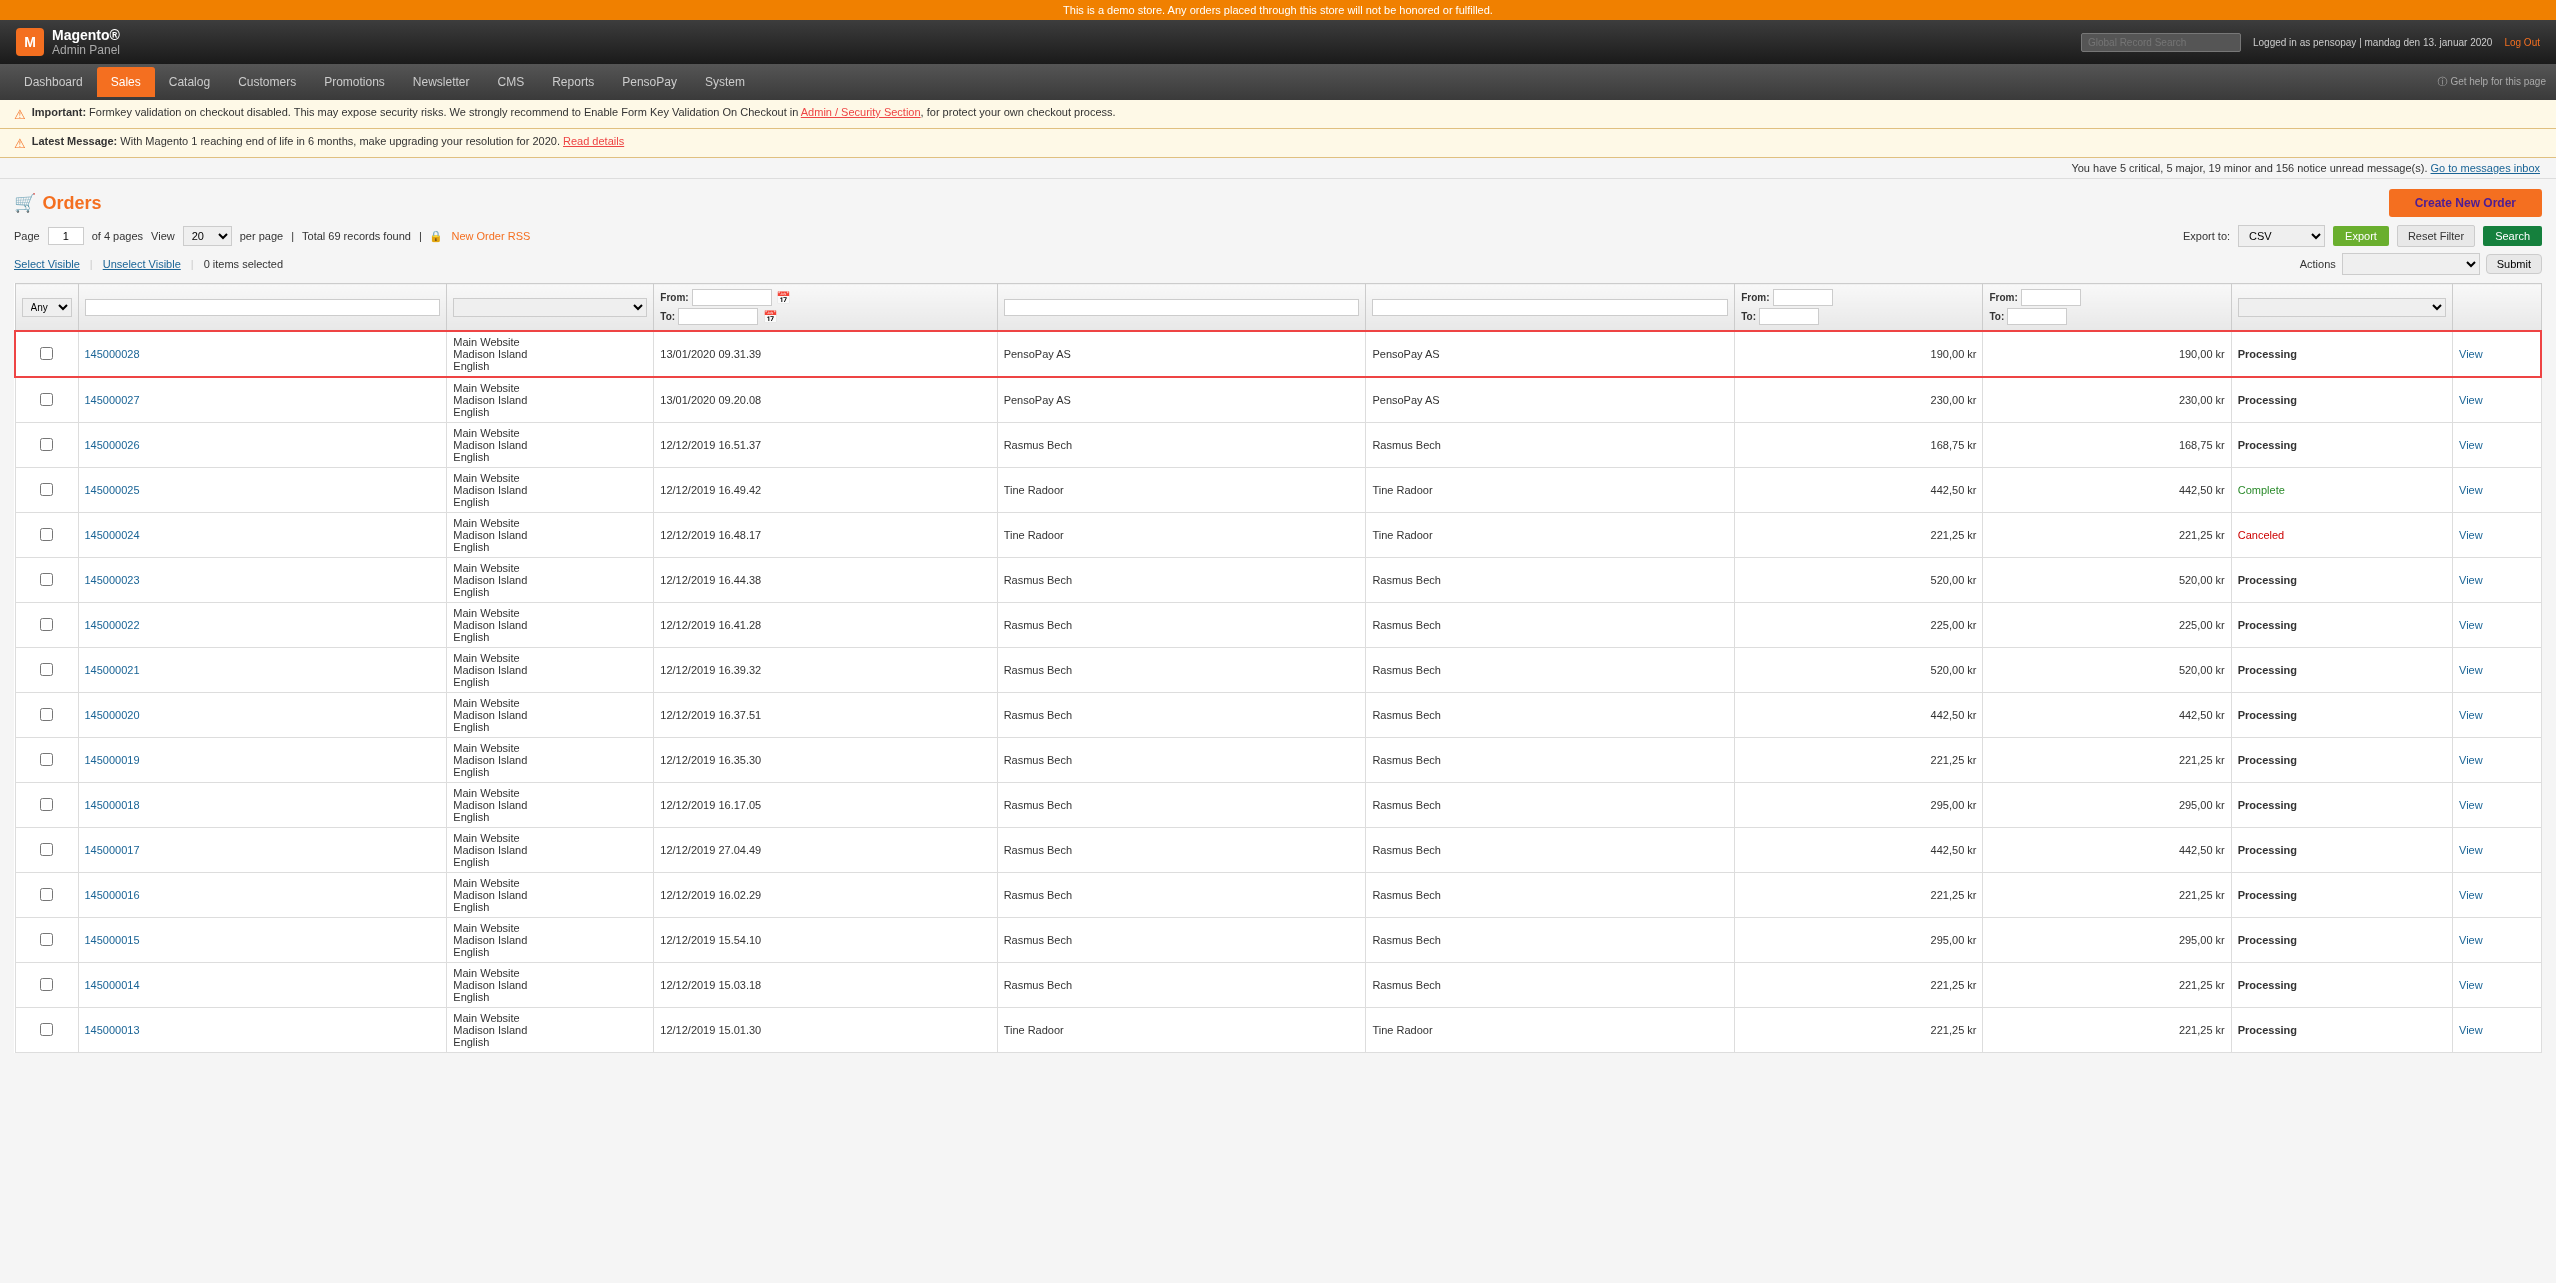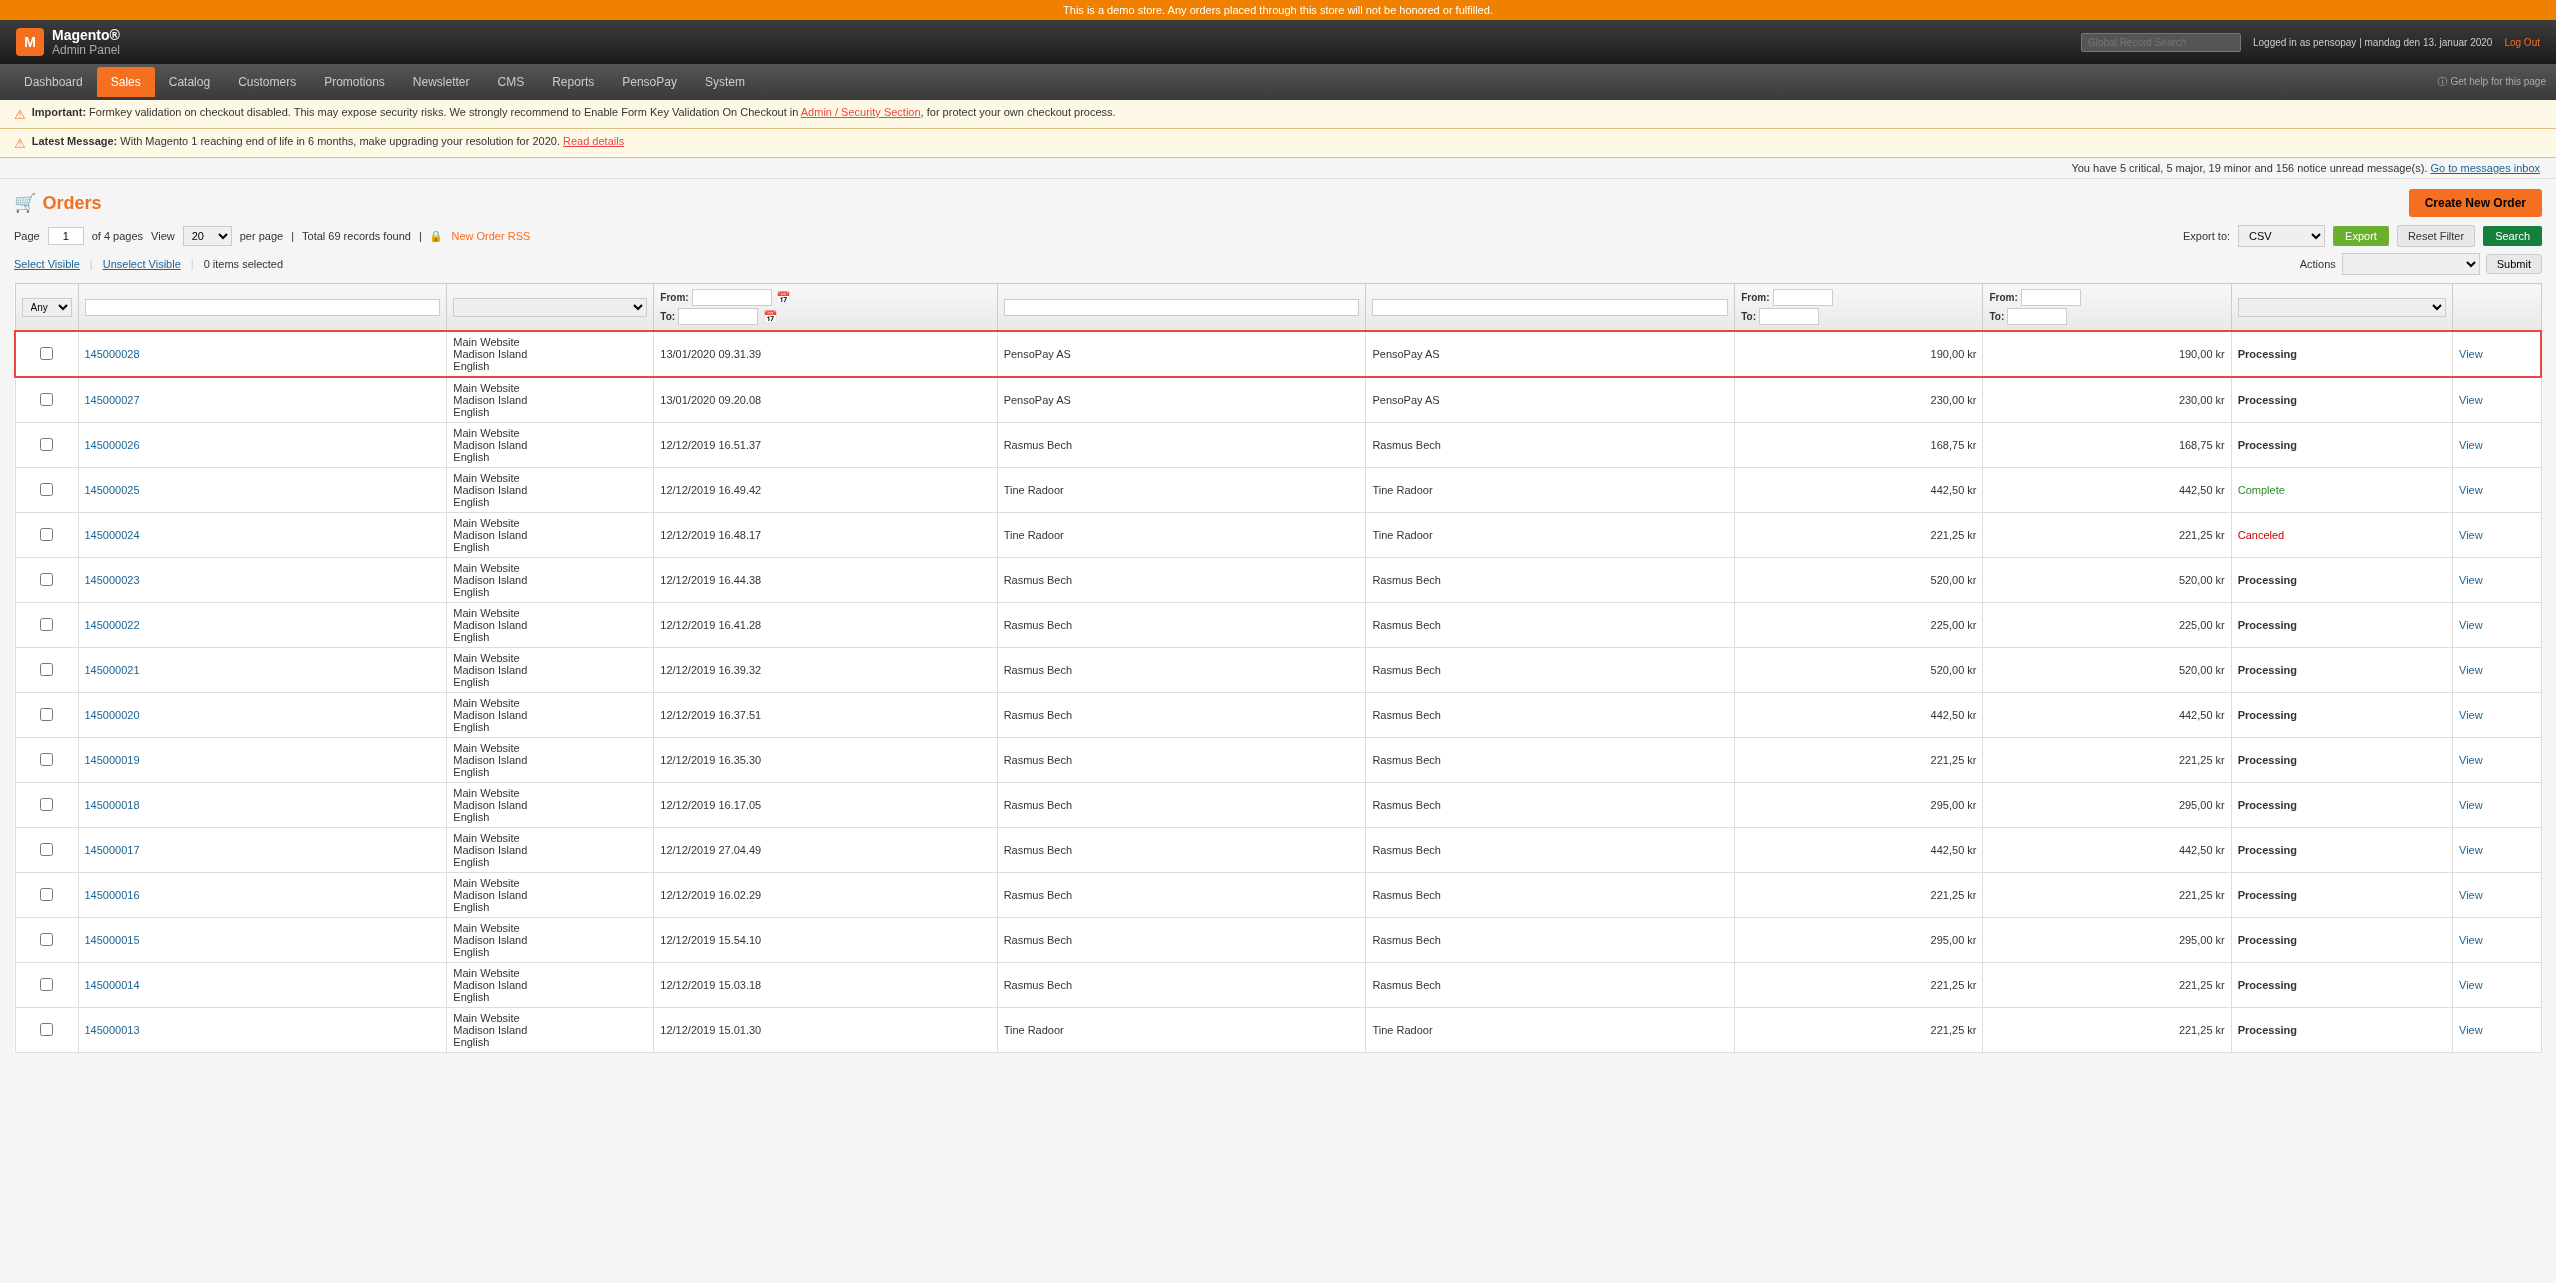--- a/index.html
+++ b/index.html
@@ -129,23 +129,23 @@
     .page-title {
       color: #f46f20;
       font-size: 18px;
       font-weight: bold;
       display: flex;
       align-items: center;
       gap: 6px;
     }
     .create-new-btn {
       background: #f46f20;
-      color: #000000;
+      color: #4c1d95;
       border: none;
-      padding: 7px 16px;
+      padding: 7px 26px;
       font-size: 12px;
       cursor: pointer;
       border-radius: 3px;
       font-weight: bold;
     }
 
     
     .toolbar-row {
       display: flex;
       align-items: center;

